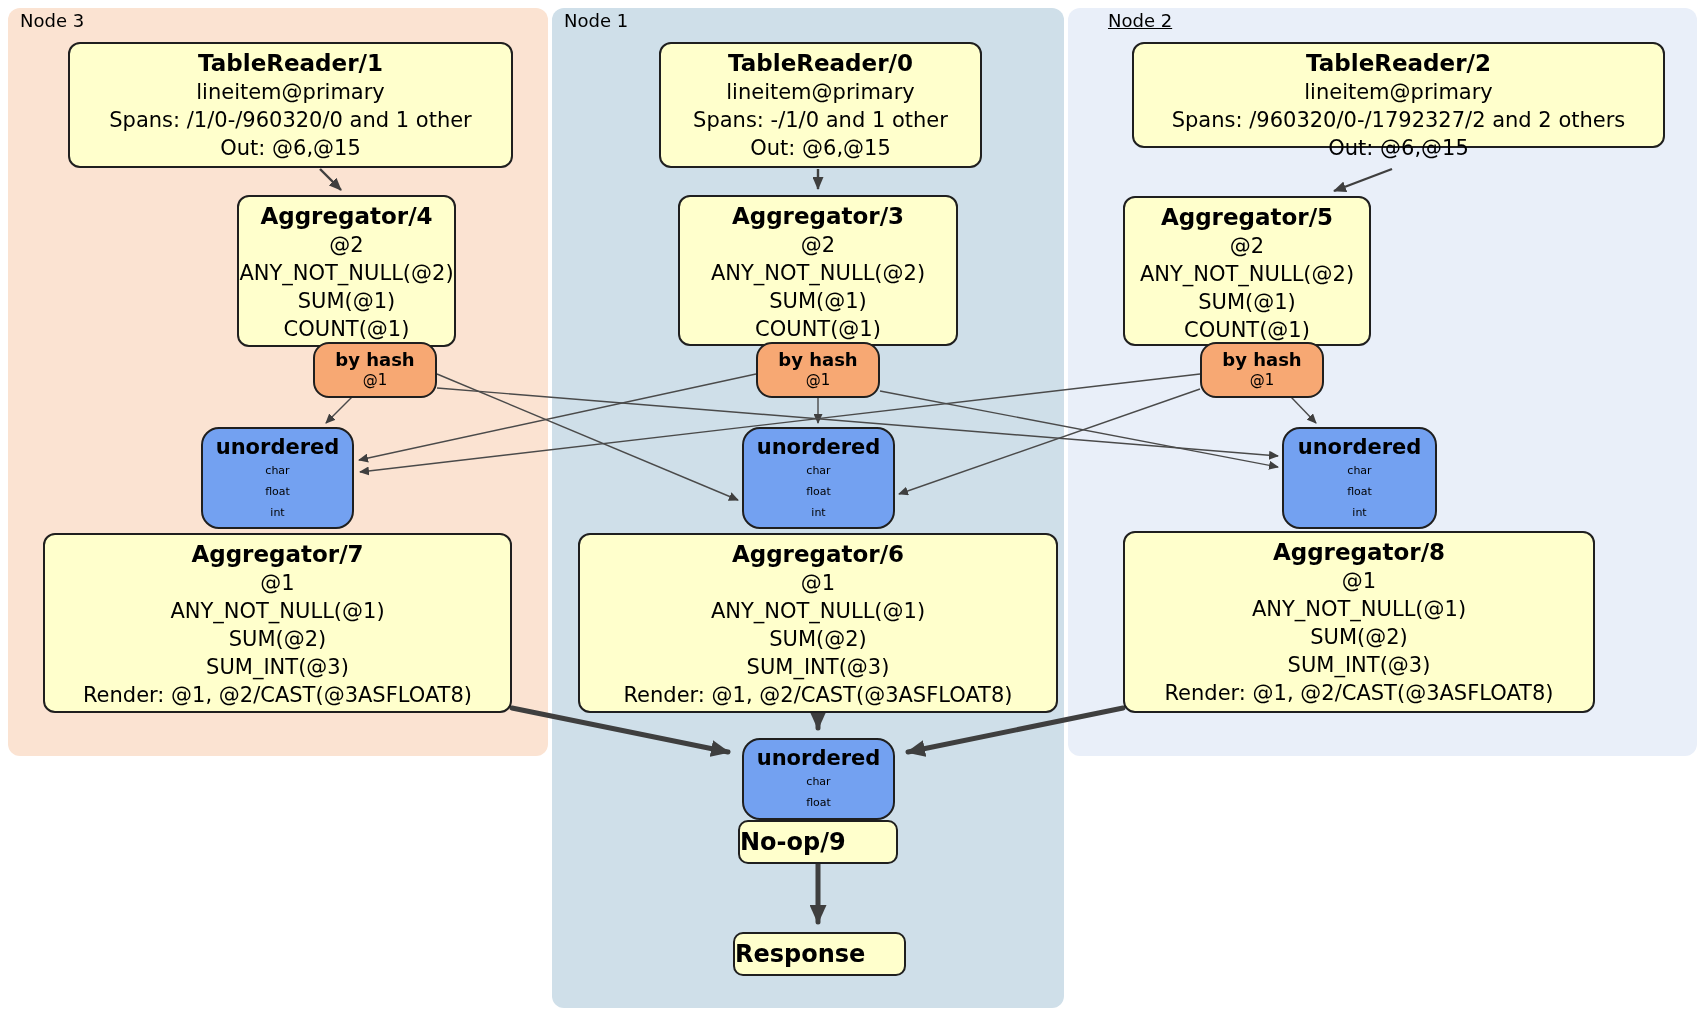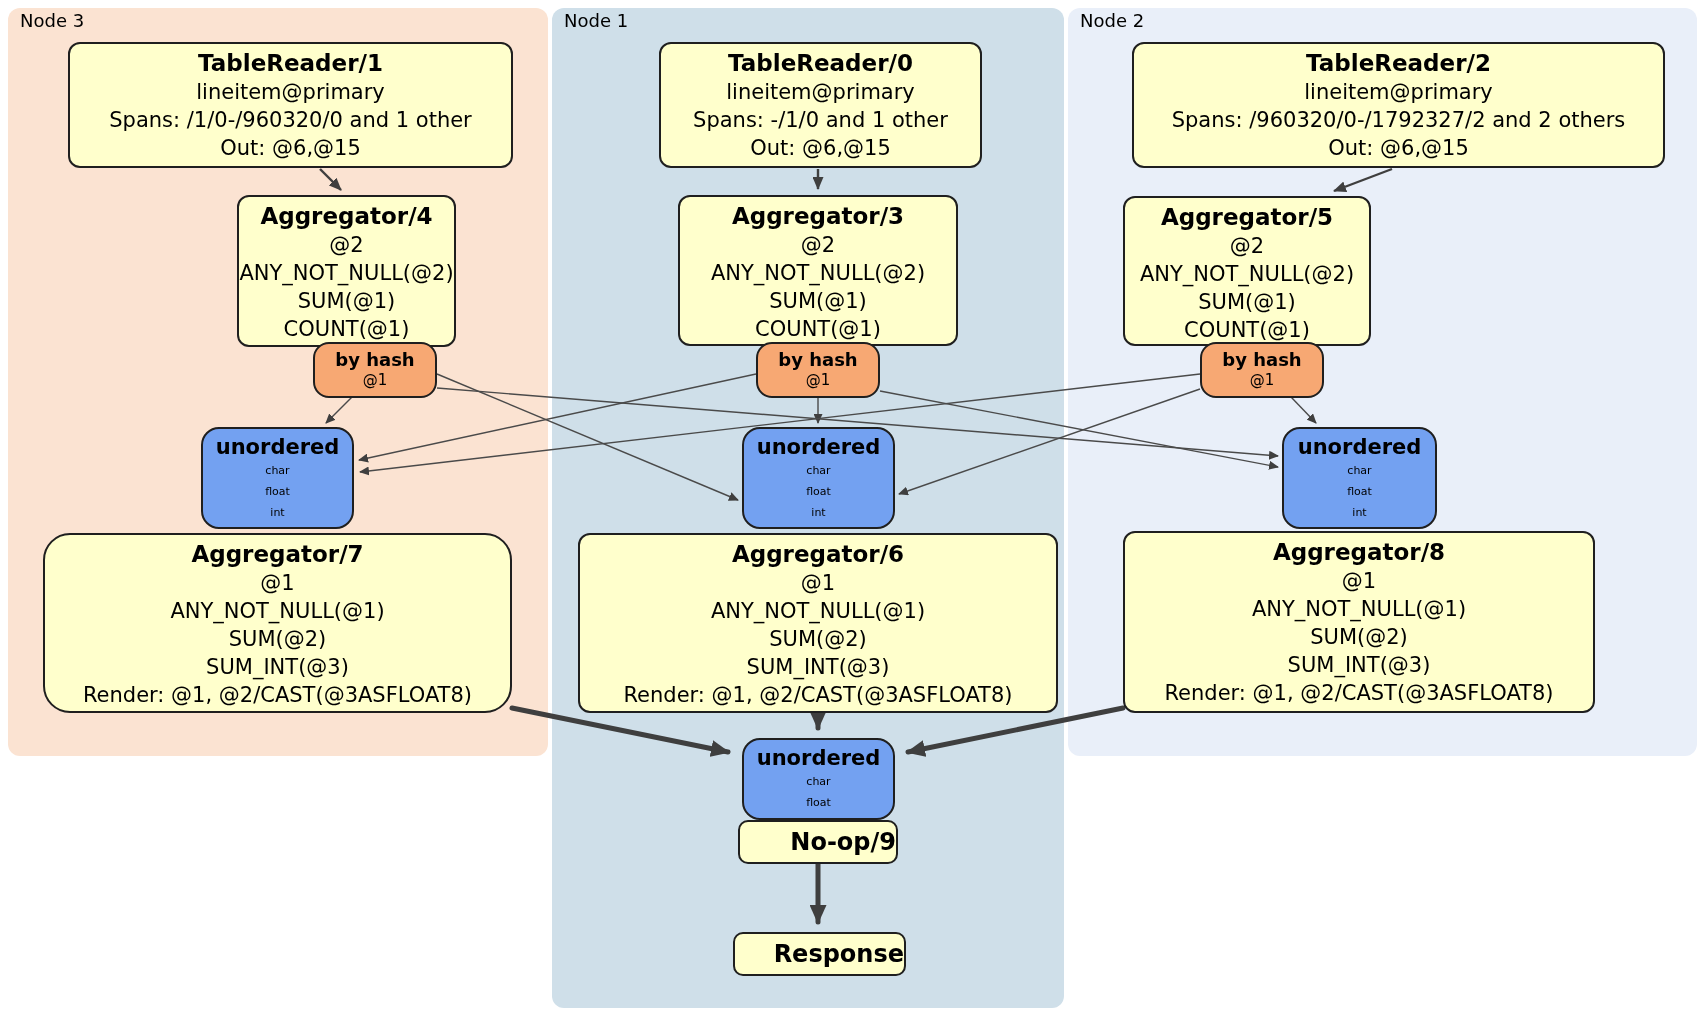--- a/index.html
+++ b/index.html
@@ -17,35 +17,35 @@
   .bline{font-size:21px;line-height:28px;}
   .router{position:absolute;z-index:3;background:#f7a873;border:2px solid #1f1f1f;
         border-radius:16px;text-align:center;padding-top:4px;box-sizing:border-box;}
   .rtitle{font-weight:bold;font-size:18px;line-height:23px;}
   .rline{font-size:15px;line-height:19px;}
   .sync{position:absolute;z-index:3;background:#73a1f1;border:2px solid #1f1f1f;
         border-radius:18px;text-align:center;padding-top:6px;box-sizing:border-box;}
   .stitle{font-weight:bold;font-size:21px;line-height:25px;}
   .sline{font-size:11px;line-height:21px;}
   .minibox{position:absolute;z-index:2;background:#ffffcc;border:2px solid #1f1f1f;
-        border-radius:10px;display:flex;align-items:center;justify-content:flex-end;
+        border-radius:10px;display:flex;align-items:center;justify-content:flex-start;
         font-weight:bold;font-size:24px;box-sizing:border-box;}
 </style>
 </head>
 <body>
 
 <div id="canvas">
 
   <div class="region" style="left:8px;top:8px;width:540px;height:748px;background:#fbe3d2;"></div>
   <div class="region" style="left:552px;top:8px;width:512px;height:1000px;background:#cfdfe9;"></div>
   <div class="region" style="left:1068px;top:8px;width:629px;height:748px;background:#e9eff9;"></div>
 
   <span class="region-label" style="left:20px;top:10px;">Node 3</span>
   <span class="region-label" style="left:564px;top:10px;">Node 1</span>
-  <span class="region-label" style="left:1080px;top:10px;">Node 2</span>
+  <span class="region-label" style="left:1108px;top:10px;text-decoration:underline;">Node 2</span>
 
   <svg id="edges" width="1706" height="1016">
     <defs>
       <marker id="ahs" markerUnits="userSpaceOnUse" markerWidth="11" markerHeight="9" refX="9" refY="4.5" orient="auto">
         <path d="M0,0 L10,4.5 L0,9 z" fill="#3f3f3f"></path>
       </marker>
       <marker id="ahm" markerUnits="userSpaceOnUse" markerWidth="14" markerHeight="11" refX="12" refY="5.5" orient="auto">
         <path d="M0,0 L13,5.5 L0,11 z" fill="#3f3f3f"></path>
       </marker>
       <marker id="ahl" markerUnits="userSpaceOnUse" markerWidth="21" markerHeight="17" refX="17" refY="8.5" orient="auto">
@@ -90,21 +90,21 @@
   <div class="router" style="left:313px;top:342px;width:124px;height:56px;">
     <div class="rtitle">by hash</div>
     <div class="rline">@1</div>
   </div>
   <div class="sync" style="left:201px;top:427px;width:153px;height:102px;">
     <div class="stitle">unordered</div>
     <div class="sline">char</div>
     <div class="sline">float</div>
     <div class="sline">int</div>
   </div>
-  <div class="pbox" style="left:43px;top:533px;width:469px;height:180px;border-radius:27px;">
+  <div class="pbox" style="left:43px;top:533px;width:469px;height:180px;">
     <div class="btitle">Aggregator/7</div>
     <div class="bline">@1</div>
     <div class="bline">ANY_NOT_NULL(@1)</div>
     <div class="bline">SUM(@2)</div>
     <div class="bline">SUM_INT(@3)</div>
     <div class="bline">Render: @1, @2/CAST(@3ASFLOAT8)</div>
   </div>
 
   <div class="pbox" style="left:659px;top:42px;width:323px;height:126px;">
     <div class="btitle">TableReader/0</div>
@@ -131,21 +131,21 @@
   </div>
   <div class="pbox" style="left:578px;top:533px;width:480px;height:180px;">
     <div class="btitle">Aggregator/6</div>
     <div class="bline">@1</div>
     <div class="bline">ANY_NOT_NULL(@1)</div>
     <div class="bline">SUM(@2)</div>
     <div class="bline">SUM_INT(@3)</div>
     <div class="bline">Render: @1, @2/CAST(@3ASFLOAT8)</div>
   </div>
 
-  <div class="pbox" style="left:1132px;top:42px;width:533px;height:126px;">
+  <div class="pbox" style="left:1132px;top:42px;width:533px;height:106px;">
     <div class="btitle">TableReader/2</div>
     <div class="bline">lineitem@primary</div>
     <div class="bline">Spans: /960320/0-/1792327/2 and 2 others</div>
     <div class="bline">Out: @6,@15</div>
   </div>
   <div class="pbox" style="left:1123px;top:196px;width:248px;height:150px;">
     <div class="btitle">Aggregator/5</div>
     <div class="bline">@2</div>
     <div class="bline">ANY_NOT_NULL(@2)</div>
     <div class="bline">SUM(@1)</div>

